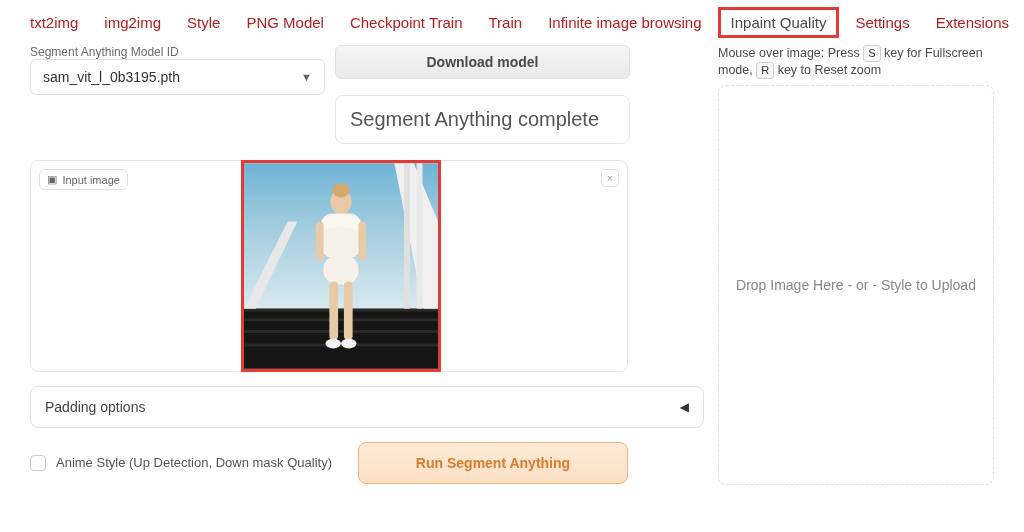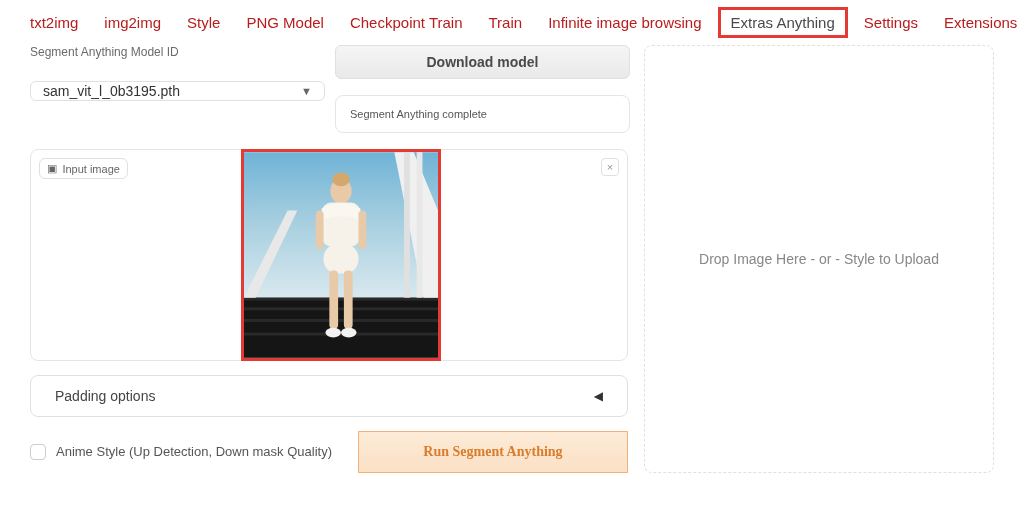--- a/index.html
+++ b/index.html
@@ -35,50 +35,50 @@
       display: flex;
       padding: 6px 30px 0 30px;
       gap: 14px;
     }
     .left-col { width: 295px; }
     .mid-col { width: 295px; }
     .right-col { flex: 1; display: flex; flex-direction: column; }
     .label {
       font-size: 12px;
       color: #6b6b6b;
-      margin-bottom: 22px;
+      margin-bottom: 0;
     }
     .select {
       display: flex;
       align-items: center;
       justify-content: space-between;
       border: 1px solid #e0e0e0;
       border-radius: 6px;
-      padding: 1px 12px;
+      padding: 9px 12px;
       font-size: 14px;
       color: #333;
       background: #fff;
       cursor: pointer;
     }
     .btn {
       border: 1px solid #e0e0e0;
       border-radius: 6px;
       padding: 8px;
       text-align: center;
       font-weight: 600;
       font-size: 14px;
       color: #4a4a4a;
       background: linear-gradient(#f5f5f5,#e9e9e9);
       cursor: pointer;
     }
     .status-box {
       border: 1px solid #e5e5e5;
       border-radius: 8px;
       padding: 12px 14px;
-      font-size: 11px;
+      font-size: 20px;
       color: #555;
       margin-top: 16px;
     }
     .image-card {
       position: relative;
       border: 1px solid #e5e5e5;
       border-radius: 8px;
       margin-top: 16px;
       height: 212px;
       width: 598px;
@@ -115,24 +115,24 @@
       border: 3px solid #e53935;
       display: flex; align-items: center; justify-content: center;
       overflow: hidden;
     }
     .accordion {
       display: flex;
       align-items: center;
       justify-content: space-between;
       border: 1px solid #e0e0e0;
       border-radius: 8px;
-      padding: 12px 24px;
+      padding: 12px 14px;
       font-size: 14px;
       color: #444;
-      width: 598px;
+      width: 674px;
       margin-top: 14px;
       cursor: pointer;
     }
     .bottom-row {
       display: flex;
       align-items: center;
       width: 598px;
       margin-top: 14px;
       gap: 16px;
     }
@@ -146,29 +146,28 @@
     .checkbox {
       width: 16px; height: 16px;
       border: 1px solid #ccc;
       border-radius: 4px;
       background: #fff;
     }
     .run-btn {
       flex: 1;
       max-width: 270px;
       border: 1px solid #f0b37a;
-      border-radius: 0;
+      border-radius: 8px;
       padding: 12px;
       text-align: center;
       font-weight: 700;
       font-size: 14px;
       color: #d97c2b;
       background: linear-gradient(#fdebd7,#fbe0c5);
       cursor: pointer;
-      font-family: Liberation Serif, serif;
     }
     .hint {
       font-size: 12.5px;
       color: #4a4a4a;
       margin-bottom: 6px;
     }
     .key {
       display: inline-block;
       border: 1px solid #d0d0d0;
       border-radius: 3px;
@@ -199,21 +198,21 @@
 <body>
 
 <div class="tabs">
   <div class="tab">txt2img</div>
   <div class="tab">img2img</div>
   <div class="tab">Style</div>
   <div class="tab">PNG Model</div>
   <div class="tab">Checkpoint Train</div>
   <div class="tab">Train</div>
   <div class="tab">Infinite image browsing</div>
-  <div class="tab active">Extras Anything</div>
+  <div class="tab active">Inpaint Quality</div>
   <div class="tab">Settings</div>
   <div class="tab">Extensions</div>
 </div>
 
 <div class="main">
   <div style="display:flex;flex-direction:column;">
     <div style="display:flex;gap:10px;">
       <div class="left-col">
         <div class="label">Segment Anything Model ID</div>
         <div class="select">
@@ -275,19 +274,26 @@
     <div class="bottom-row">
       <div class="checkbox-row">
         <div class="checkbox"></div>
         <span>Anime Style (Up Detection, Down mask Quality)</span>
       </div>
       <div class="run-btn">Run Segment Anything</div>
     </div>
   </div>
 
   <div class="right-col">
+    <div class="hint">
+      <span>Mouse over image: Press</span>
+      <span class="key">S</span>
+      <span>key for Fullscreen mode,</span>
+      <span class="key">R</span>
+      <span>key to Reset zoom</span>
+    </div>
     <div class="drop-zone">
       <div>Drop Image Here</div>
       <div>- or -</div>
       <div>Style to Upload</div>
     </div>
   </div>
 </div>
 
 </body></html>

